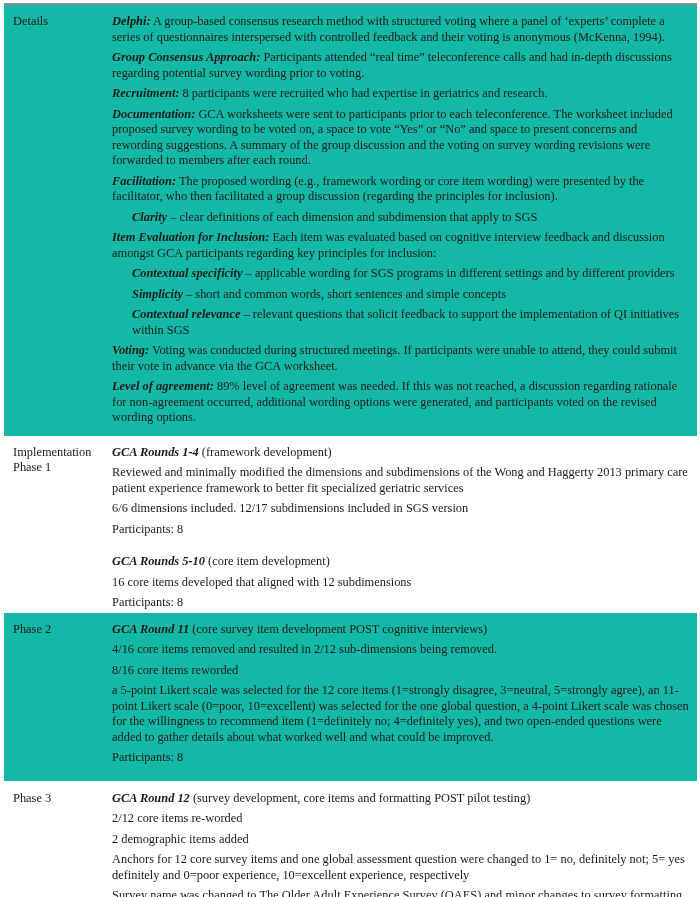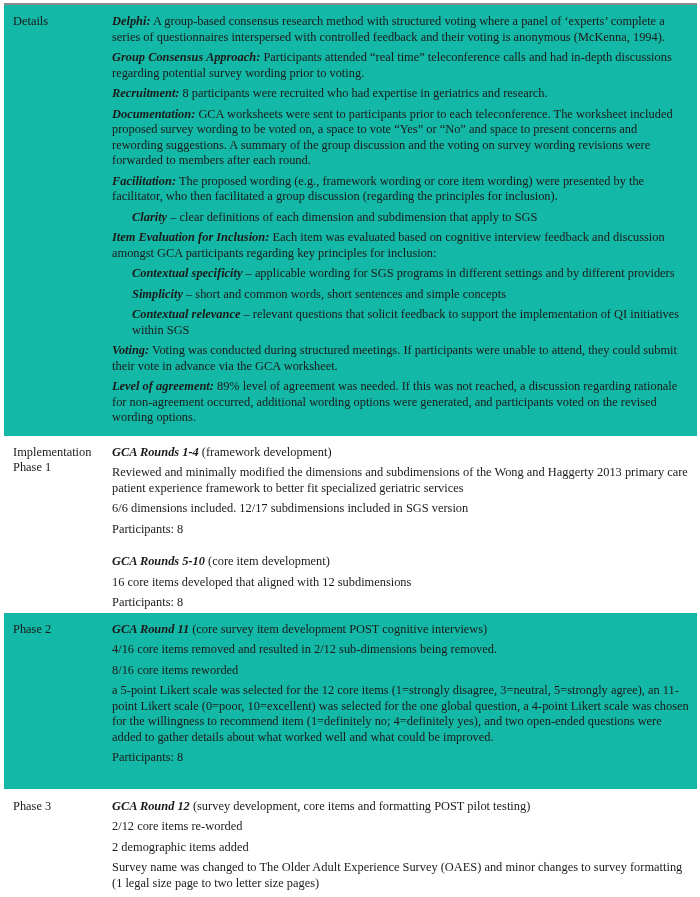--- a/index.html
+++ b/index.html
@@ -18,21 +18,21 @@
   .row.plain { background: #ffffff; }
   .label { width: 99px; padding-left: 9px; flex: none; }
   .content { flex: 1; padding-right: 6px; }
   .para { margin: 0 0 5px 0; }
   .para:last-child { margin-bottom: 0; }
   .indent { padding-left: 20px; }
   .term { font-weight: bold; font-style: italic; }
   .group-gap { height: 12px; }
   #row-details { padding-top: 9px; padding-bottom: 10px; }
   #row-phase1 { padding-top: 9px; padding-bottom: 2px; }
-  #row-phase2 { padding-top: 9px; padding-bottom: 23px; }
+  #row-phase2 { padding-top: 9px; padding-bottom: 15px; }
   #row-phase3 { padding-top: 10px; padding-bottom: 14px; }
 </style>
 </head>
 <body>
 
 <div class="table">
 
   <div class="row shaded" id="row-details">
     <div class="label">Details</div>
     <div class="content">
@@ -75,18 +75,19 @@
       <p class="para">Participants: 8</p>
     </div>
   </div>
 
   <div class="row plain" id="row-phase3">
     <div class="label">Phase 3</div>
     <div class="content">
       <p class="para"><span class="term">GCA Round 12</span><span> (survey development, core items and formatting POST pilot testing)</span></p>
       <p class="para">2/12 core items re-worded</p>
       <p class="para">2 demographic items added</p>
+      <p class="para">Anchors for 12 core survey items and one global assessment question were changed to 1= no, definitely not; 5= yes definitely and 0=poor experience, 10=excellent experience, respectively</p>
       <p class="para">Survey name was changed to The Older Adult Experience Survey (OAES) and minor changes to survey formatting (1 legal size page to two letter size pages)</p>
 
     </div>
   </div>
 
 </div>
 
 </body></html>

